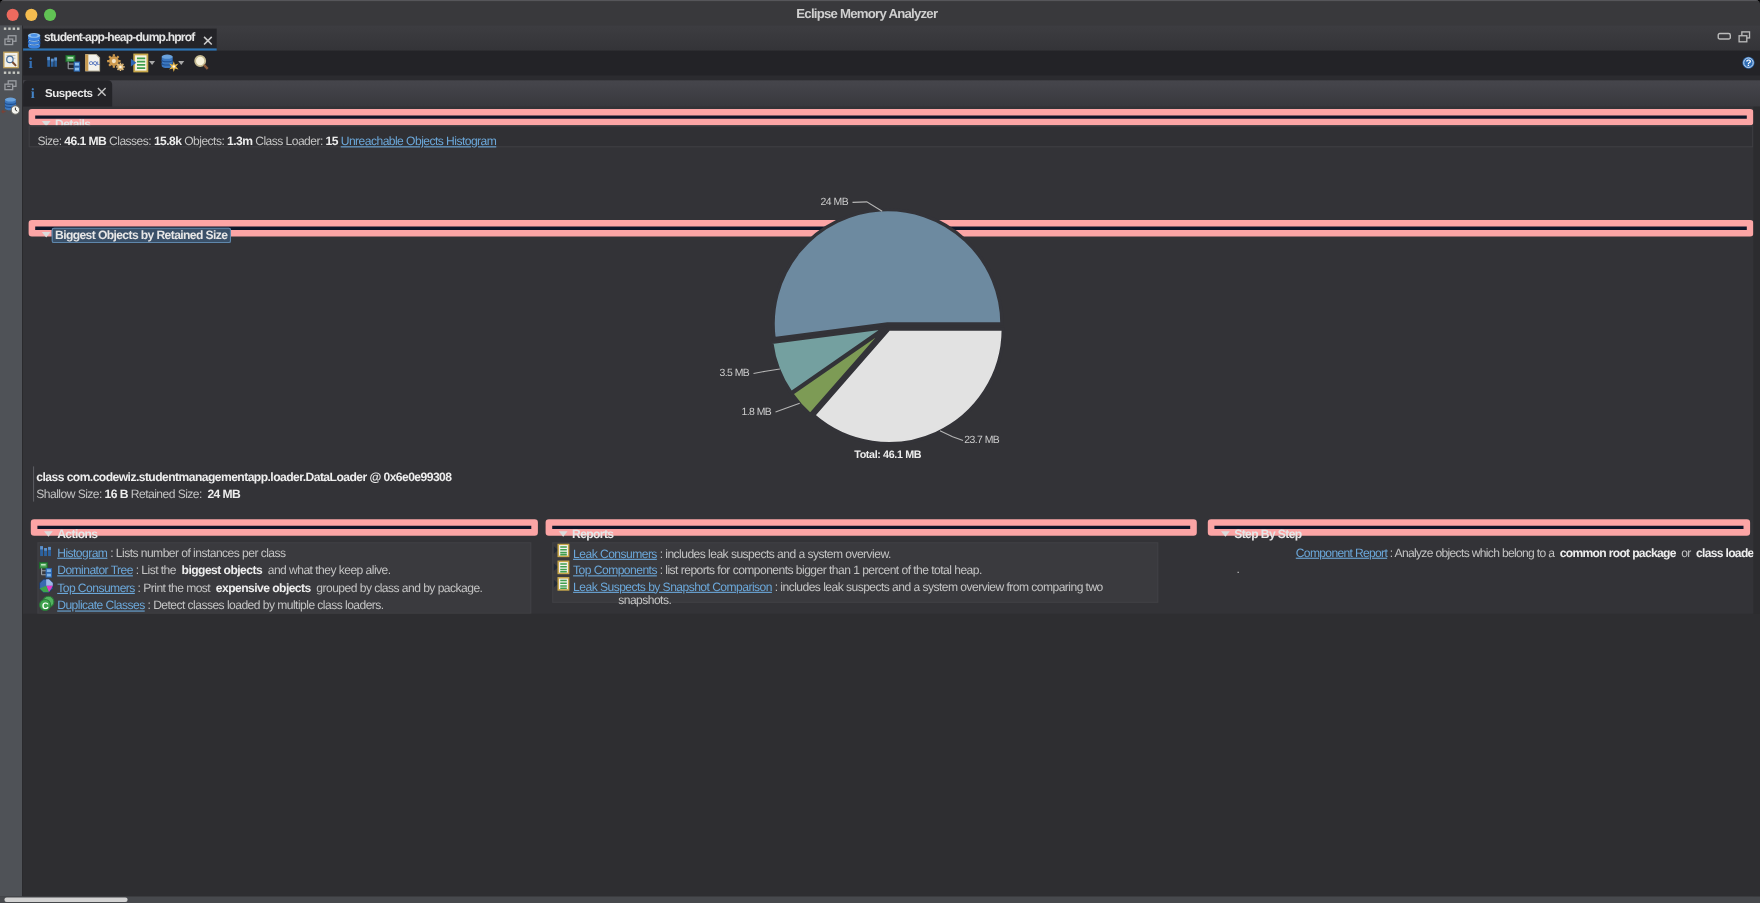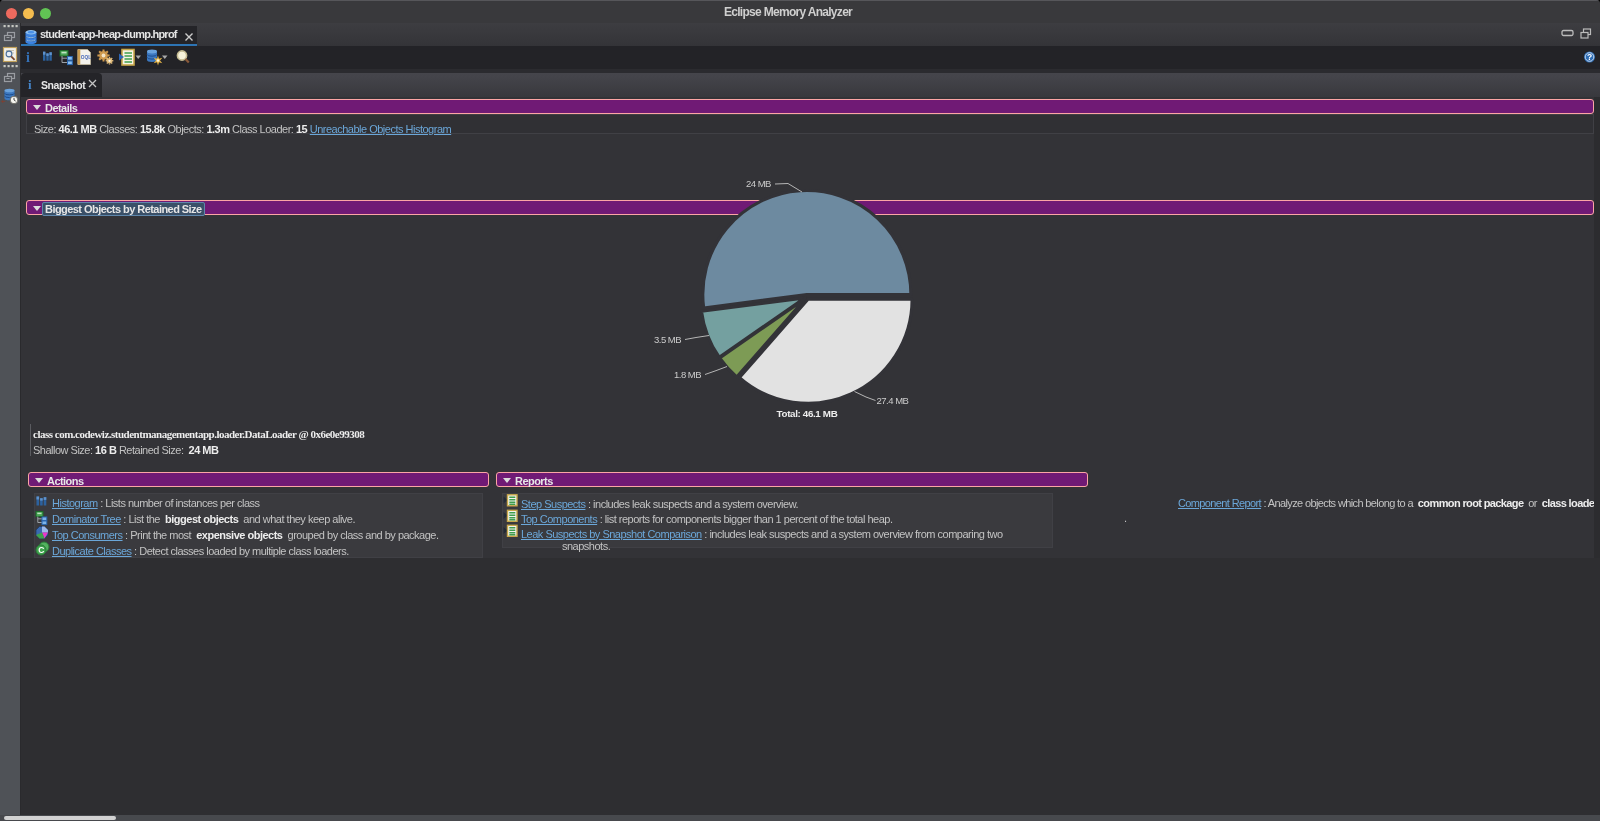--- a/index.html
+++ b/index.html
@@ -23,22 +23,22 @@
   #etab-text{position:absolute;left:19px;top:5px;font-size:11px;font-weight:bold;color:#e4e4e4;letter-spacing:-0.75px;}
   
   #toolbar{position:absolute;left:21px;top:46px;width:1579px;height:23px;background:#232327;}
   
   #ovstrip{position:absolute;left:21px;top:69px;width:1579px;height:28px;
            background:linear-gradient(#45454b 4px,#44444a 8px,#38383d);}
   #ovtab{position:absolute;left:0px;top:4px;width:81px;height:24px;background:#242428;
          border-radius:4px 4px 0 0;}
   
   #content{position:absolute;left:21px;top:97px;width:1579px;height:718px;background:#333337;}
-  .sechdr{position:absolute;height:15px;background:#701a75;border-radius:3px;
-          border:1px solid #fca5a5;box-sizing:border-box;}
+  .sechdr{position:absolute;height:15px;background:#0f172a;border-radius:3px;
+          border:6px solid #fca5a5;box-sizing:border-box;}
   .sechdr .tri{position:absolute;left:6px;top:5px;width:0;height:0;
                border-left:4.5px solid transparent;border-right:4.5px solid transparent;
                border-top:5px solid #dcdcdc;}
   .sechdr .lbl{position:absolute;left:18px;top:1.5px;font-size:11px;font-weight:bold;color:#e6e6e6;letter-spacing:-0.55px;}
   .t{font-size:11px;color:#c3c3c3;white-space:nowrap;letter-spacing:-0.5px;}
   .t b{color:#ededed;}
   a.lnk{color:#6ba7d9;text-decoration:underline;}
   .rowbox{position:absolute;background:#3a3a3e;border:1px solid #404045;box-sizing:border-box;}
 </style>
 </head>
@@ -176,21 +176,21 @@
       <circle cx="1568.5" cy="11" r="5.5" fill="#2e6db5"></circle>
       <circle cx="1568.5" cy="11" r="4.3" fill="none" stroke="#cfe0f2" stroke-width="0.9"></circle>
       <text x="1566" y="14.2" font-family="Liberation Sans" font-weight="bold" font-size="8.5" fill="#ffffff">?</text>
     </svg>
   </div>
 
   <div id="ovstrip">
     <div style="position:absolute;left:0;top:0;width:1579px;height:4px;background:#2b2b2f;"></div>
     <div id="ovtab"></div>
     <div class="abs" style="left:7px;top:8px;font-size:13px;font-weight:bold;color:#4585c8;font-family:'Liberation Serif',serif;">i</div>
-    <div class="abs" style="left:20px;top:10px;font-size:10.5px;font-weight:bold;color:#e8e8e8;letter-spacing:-0.45px;">Snapshot</div>
+    <div class="abs" style="left:20px;top:10px;font-size:10.5px;font-weight:bold;color:#e8e8e8;letter-spacing:-0.45px;">Suspects</div>
     <svg class="abs" style="left:66.5px;top:10px" width="9" height="9" viewBox="0 0 9 9">
       <path d="M1 1 L8 8 M8 1 L1 8" stroke="#c4c4c4" stroke-width="1.3"></path>
     </svg>
   </div>
 
   <div id="content">
 
     <div class="sechdr" style="left:5px;top:2px;width:1568px;">
       <div class="tri"></div>
         <div class="lbl">Details</div>
@@ -214,25 +214,25 @@
         <path d="M 134 27 L 147 26.5 L 161 35"></path>
         <path d="M 44 182.5 L 55 180.5 L 68 178.5"></path>
         <path d="M 64 217.5 L 74 214 L 86 209.5"></path>
         <path d="M 213.5 234.5 L 225 240 L 234.5 243.5"></path>
       </g>
     </svg>
 
     <div class="abs t" style="left:725px;top:81px;font-size:9.5px;color:#cccccc;">24 MB</div>
     <div class="abs t" style="left:633px;top:237px;font-size:9.5px;color:#cccccc;">3.5 MB</div>
     <div class="abs t" style="left:653px;top:272px;font-size:9.5px;color:#cccccc;">1.8 MB</div>
-    <div class="abs t" style="left:855.5px;top:298px;font-size:9.5px;color:#cccccc;">27.4 MB</div>
+    <div class="abs t" style="left:855.5px;top:298px;font-size:9.5px;color:#cccccc;">23.7 MB</div>
     <div class="abs t" style="left:706px;top:311px;width:160px;text-align:center;font-size:9.8px;color:#d6d6d6;letter-spacing:-0.35px;"><b>Total: 46.1 MB</b></div>
 
     <div class="abs" style="left:9px;top:327px;width:1px;height:32px;background:#5a5b60;"></div>
-    <div class="abs t" style="left:12px;top:331px;font-family:Liberation Serif, serif;"><b>class com.codewiz.studentmanagementapp.loader.DataLoader @ 0x6e0e99308</b></div>
+    <div class="abs t" style="left:12px;top:331px;"><b>class com.codewiz.studentmanagementapp.loader.DataLoader @ 0x6e0e99308</b></div>
     <div class="abs t" style="left:12px;top:347px;">Shallow Size: <b>16 B</b> Retained Size:&nbsp; <b>24 MB</b></div>
 
     <div class="sechdr" style="left:7px;top:375px;width:461px;">
       <div class="tri"></div>
         <div class="lbl">Actions</div>
     </div>
     <div class="rowbox" style="left:13px;top:396px;width:449px;height:65px;"></div>
     <svg class="abs" style="left:14px;top:396px" width="16" height="66" viewBox="0 0 16 66">
 
       <g>
@@ -277,25 +277,29 @@
     <div class="rowbox" style="left:481px;top:396px;width:551px;height:55px;"></div>
     <svg class="abs" style="left:482px;top:397px" width="15" height="45" viewBox="0 0 15 45">
       <g id="repicon">
         <path d="M0.5 2.5 v7 l4 -3.5 Z" fill="#222a36"></path>
         <rect x="4.5" y="0.8" width="9.5" height="11" fill="#f5f3ee" stroke="#c8a84b" stroke-width="1.4"></rect>
         <path d="M6.3 3.2 h6 M6.3 5.7 h6 M6.3 8.2 h6 M6.3 10.2 h6" stroke="#3f9e4e" stroke-width="1.4"></path>
       </g>
       <use href="#repicon" y="15.5"></use>
       <use href="#repicon" y="30.5"></use>
     </svg>
-    <div class="abs t" style="left:500px;top:400.5px;"><a class="lnk" href="#">Step Suspects</a> : includes leak suspects and a system overview.</div>
+    <div class="abs t" style="left:500px;top:400.5px;"><a class="lnk" href="#">Leak Consumers</a> : includes leak suspects and a system overview.</div>
     <div class="abs t" style="left:500px;top:415.5px;"><a class="lnk" href="#">Top Components</a> : list reports for components bigger than 1 percent of the total heap.</div>
     <div class="abs t" style="left:500px;top:430.5px;"><a class="lnk" href="#">Leak Suspects by Snapshot Comparison</a> : includes leak suspects and a system overview from comparing two</div>
     <div class="abs t" style="left:500px;top:443px;margin-left:41px;">snapshots.</div>
 
+    <div class="sechdr" style="left:1077px;top:375px;width:493px;">
+      <div class="tri"></div>
+        <div class="lbl">Step By Step</div>
+    </div>
     <div class="abs t" style="left:1129px;top:400px;letter-spacing:-0.62px;margin-left:28px;"><a class="lnk" href="#">Component Report</a> : Analyze objects which belong to a <b>&nbsp;common root package&nbsp;</b> or <b>&nbsp;class loader</b></div>
     <div class="abs t" style="left:1103px;top:415px;">.</div>
   </div>
 
   <div class="abs" style="left:1594px;top:97px;width:6px;height:718px;background:#2c2c2f;"></div>
 
   <div class="abs" style="left:21px;top:558px;width:1579px;height:257px;background:#2e2e31;"></div>
 
   <div class="abs" style="left:0px;top:815px;width:1600px;height:6px;background:#47494d;"></div>
   <div class="abs" style="left:4px;top:816px;width:112px;height:4px;background:#d2d2d2;border-radius:2px;"></div>

